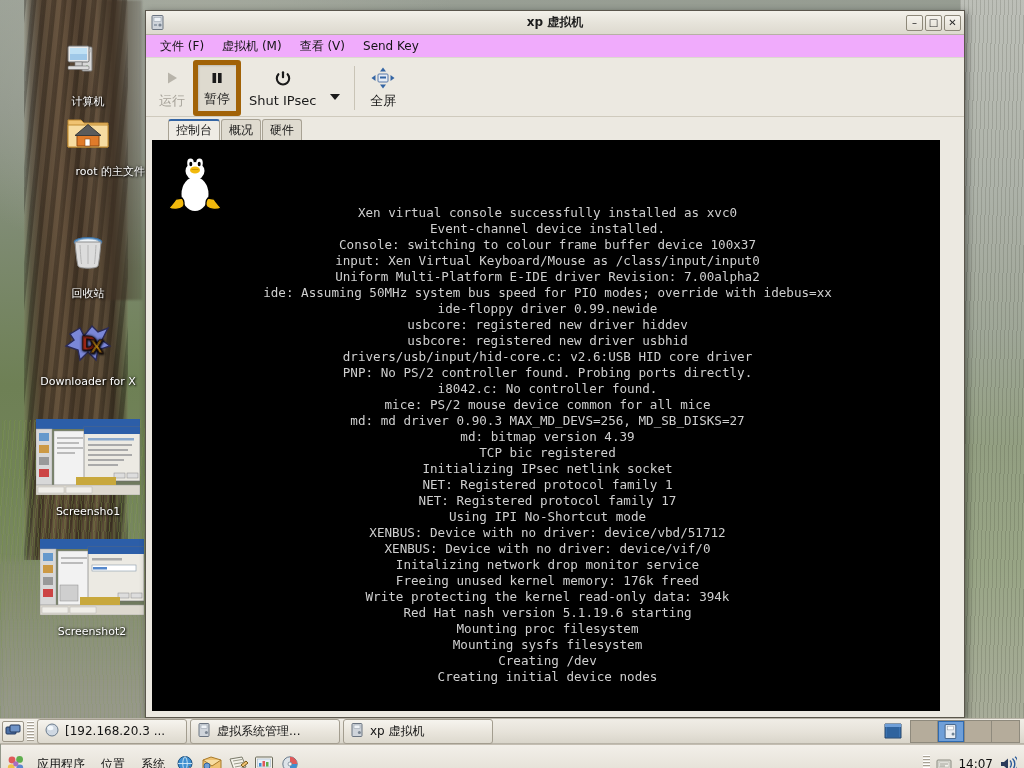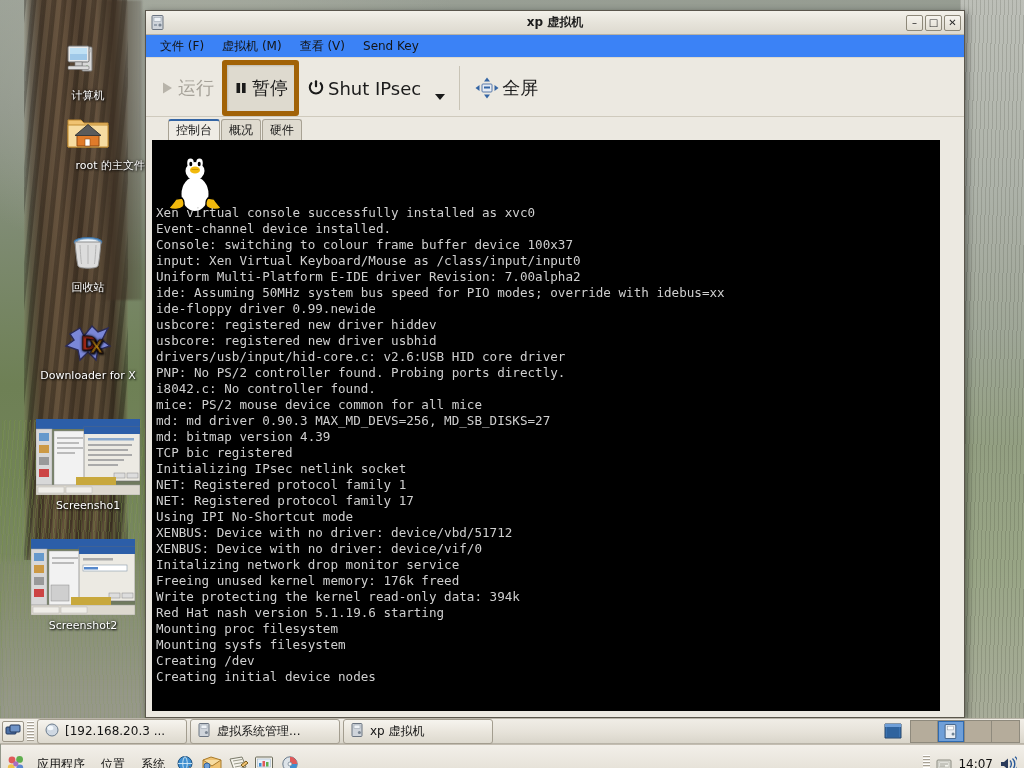--- a/index.html
+++ b/index.html
@@ -59,21 +59,21 @@
     background: repeating-linear-gradient(92deg, rgba(80,80,72,0.18) 0 1px, rgba(255,255,255,0.05) 1px 4px);
   }
 
   
   .dicon {
     position: absolute; width: 136px; text-align: center;
     color: #fff; font-size: 11px; cursor: default;
     text-shadow: 0 0 3px rgba(0,0,0,0.85), 1px 1px 2px rgba(0,0,0,0.9);
   }
   .dicon .glyph { height: 48px; display:flex; align-items:center; justify-content:center; }
-  .dicon .lbl { margin-top: 3px; line-height: 13px; white-space: nowrap; overflow: visible; }
+  .dicon .lbl { margin-top: 9px; line-height: 13px; white-space: nowrap; overflow: visible; }
 
   
   #vmwin {
     position: absolute; left: 145px; top: 10px; width: 820px; height: 708px;
     background: #ece9e1;
     border: 1px solid #5a564c;
     box-shadow: 2px 2px 7px rgba(0,0,0,0.45);
     display: flex; flex-direction: column;
   }
   #titlebar {
@@ -91,35 +91,35 @@
   .tb-btn {
     width: 17px; height: 16px; border: 1px solid #8d8879; border-radius: 2px;
     background: linear-gradient(180deg,#f6f4ee,#e2ded3);
     display: flex; align-items: center; justify-content: center;
     font-size: 10px; color: #2a2a2a; cursor: pointer; line-height: 1;
   }
 
   
   #menubar {
     height: 23px; flex: 0 0 23px; display: flex; align-items: center;
-    background: #3b82f6; padding-left: 6px; gap: 2px;
+    background: #f0abfc; padding-left: 6px; gap: 2px;
     border-bottom: 1px solid #dcd8ce;
   }
   .menuitem { padding: 3px 8px; font-size: 12px; color: #141414; cursor: default; white-space: nowrap; }
 
   
   #toolbar {
     height: 59px; flex: 0 0 59px; display: flex; align-items: stretch;
     background: #ece9e1; padding: 2px 4px 0 6px; gap: 1px;
     border-bottom: 1px solid #cfcabd;
   }
   .tbitem {
-    min-width: 40px; padding: 3px 6px; display: flex; 
+    min-width: 40px; padding: 3px 6px; display: flex; flex-direction: column;
     align-items: center; justify-content: center; gap: 3px;
-    font-size: 18px; color: #1b1b1b; cursor: pointer; border: 1px solid transparent;
+    font-size: 13px; color: #1b1b1b; cursor: pointer; border: 1px solid transparent;
     border-radius: 3px;
   }
   .tbitem.disabled { color: #a6a299; cursor: default; }
   .tbitem.pressed {
     border: 5px solid #a16207; background: #dedacf;
     box-shadow: inset 1px 1px 2px rgba(0,0,0,0.14);
   }
   .tb-ico { height: 22px; display:flex; align-items:center; justify-content:center; }
   .tb-sep { width: 1px; background: #c9c4b6; margin: 6px 7px; }
   .tb-arrow {
@@ -137,21 +137,21 @@
     border: 1px solid #a8a294; border-bottom: none;
     border-radius: 3px 3px 0 0; background: #dfdbd0; cursor: pointer;
     line-height: 14px;
   }
   .tab.active {
     background: #efece5; border-top: 2px solid #3465a4; padding-top: 2px;
     position: relative; z-index: 2;
   }
 
   
-  #consolewrap { flex: 1 1 auto; padding: 0 24px 6px 6px; background: #ece9e1; }
+  #consolewrap { flex: 1 1 auto; padding: 0 24px 6px 6px; background: #ece9e1; text-align: center; }
   #console {
     width: 100%; height: 100%; background: #000;
     border: 1px solid #000; overflow: hidden; position: relative;
     padding: 6px 0 0 4px;
   }
   #tux { position: absolute; left: 14px; top: 4px; width: 56px; height: 70px; }
   #conlines {
     position: absolute; left: 3px; top: 64px; right: 0;
     font-family: "DejaVu Sans Mono", "Liberation Mono", monospace;
     font-size: 12.6px; line-height: 16px; color: #cfcfcf;
@@ -289,21 +289,21 @@
         <rect x="91" y="54" width="11" height="5" fill="#ddd" stroke="#888" stroke-width=".5"></rect>
         <rect x="0" y="66" width="104" height="10" fill="#ddd9cf" stroke="#9a9a9a" stroke-width=".5"></rect>
         <rect x="2" y="68" width="26" height="6" fill="#f0eee8" stroke="#aaa" stroke-width=".4"></rect>
         <rect x="30" y="68" width="26" height="6" fill="#f0eee8" stroke="#aaa" stroke-width=".4"></rect>
         <rect x="40" y="58" width="40" height="8" fill="#c8a83c"></rect>
       </svg>
     </div>
     <div class="lbl">Screensho1</div>
   </div>
 
-  <div class="dicon" style="left:11px; top:538px; width:144px;">
+  <div class="dicon" style="left:20px; top:538px; width:144px;">
     <div class="glyph" style="height:78px;">
       <svg width="104" height="76" viewBox="0 0 104 76">
         <rect x="0" y="0" width="104" height="76" fill="#6f7a5e"></rect>
         <rect x="0" y="0" width="104" height="10" fill="#2c5ea8"></rect>
         <rect x="0" y="10" width="16" height="56" fill="#d8d8d8" stroke="#a0a0a0" stroke-width=".5"></rect>
         <rect x="3" y="14" width="10" height="8" fill="#6699cc"></rect>
         <rect x="3" y="26" width="10" height="8" fill="#cc9944"></rect>
         <rect x="3" y="38" width="10" height="8" fill="#999999"></rect>
         <rect x="3" y="50" width="10" height="8" fill="#cc4444"></rect>
         <rect x="18" y="12" width="34" height="54" fill="#f2f2f2" stroke="#9a9a9a" stroke-width=".5"></rect>

